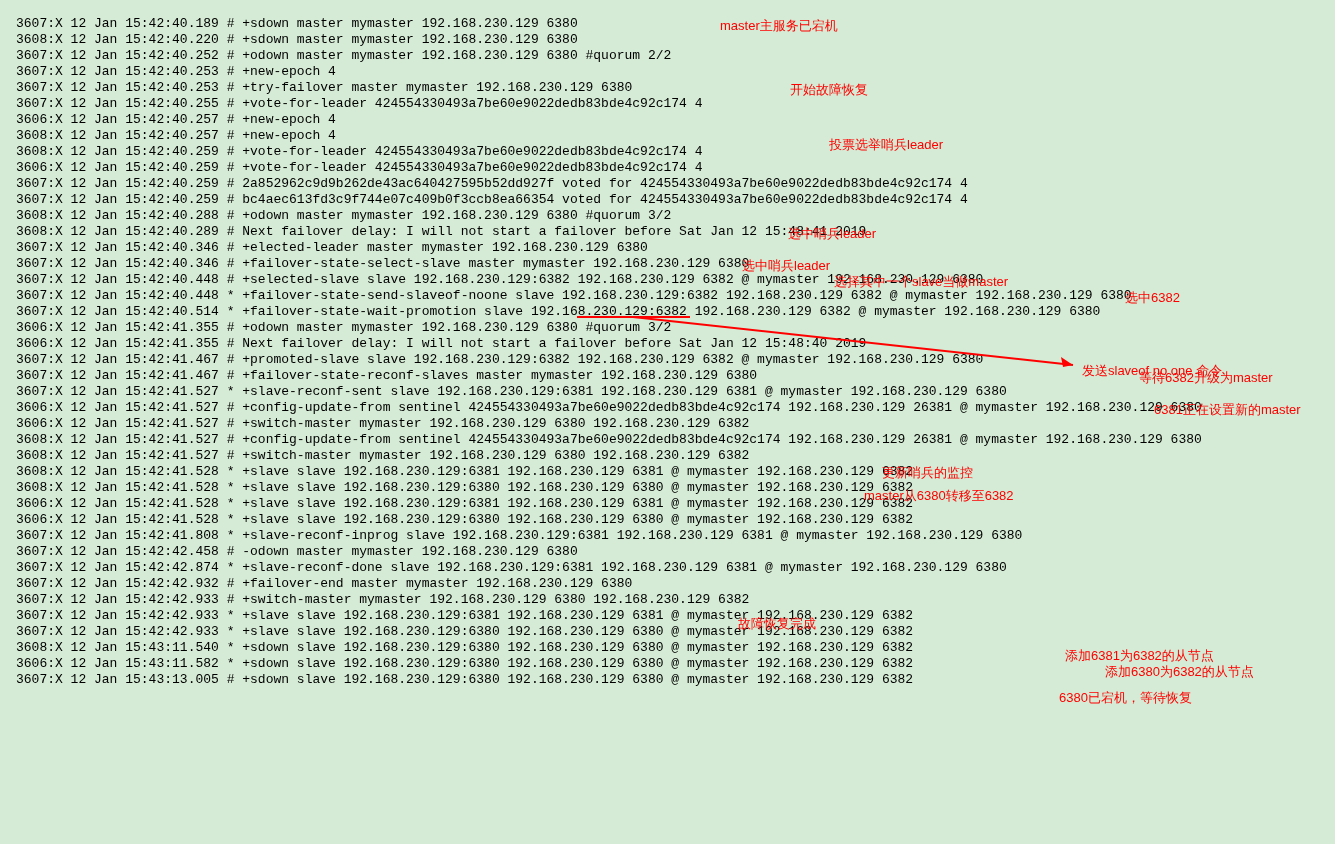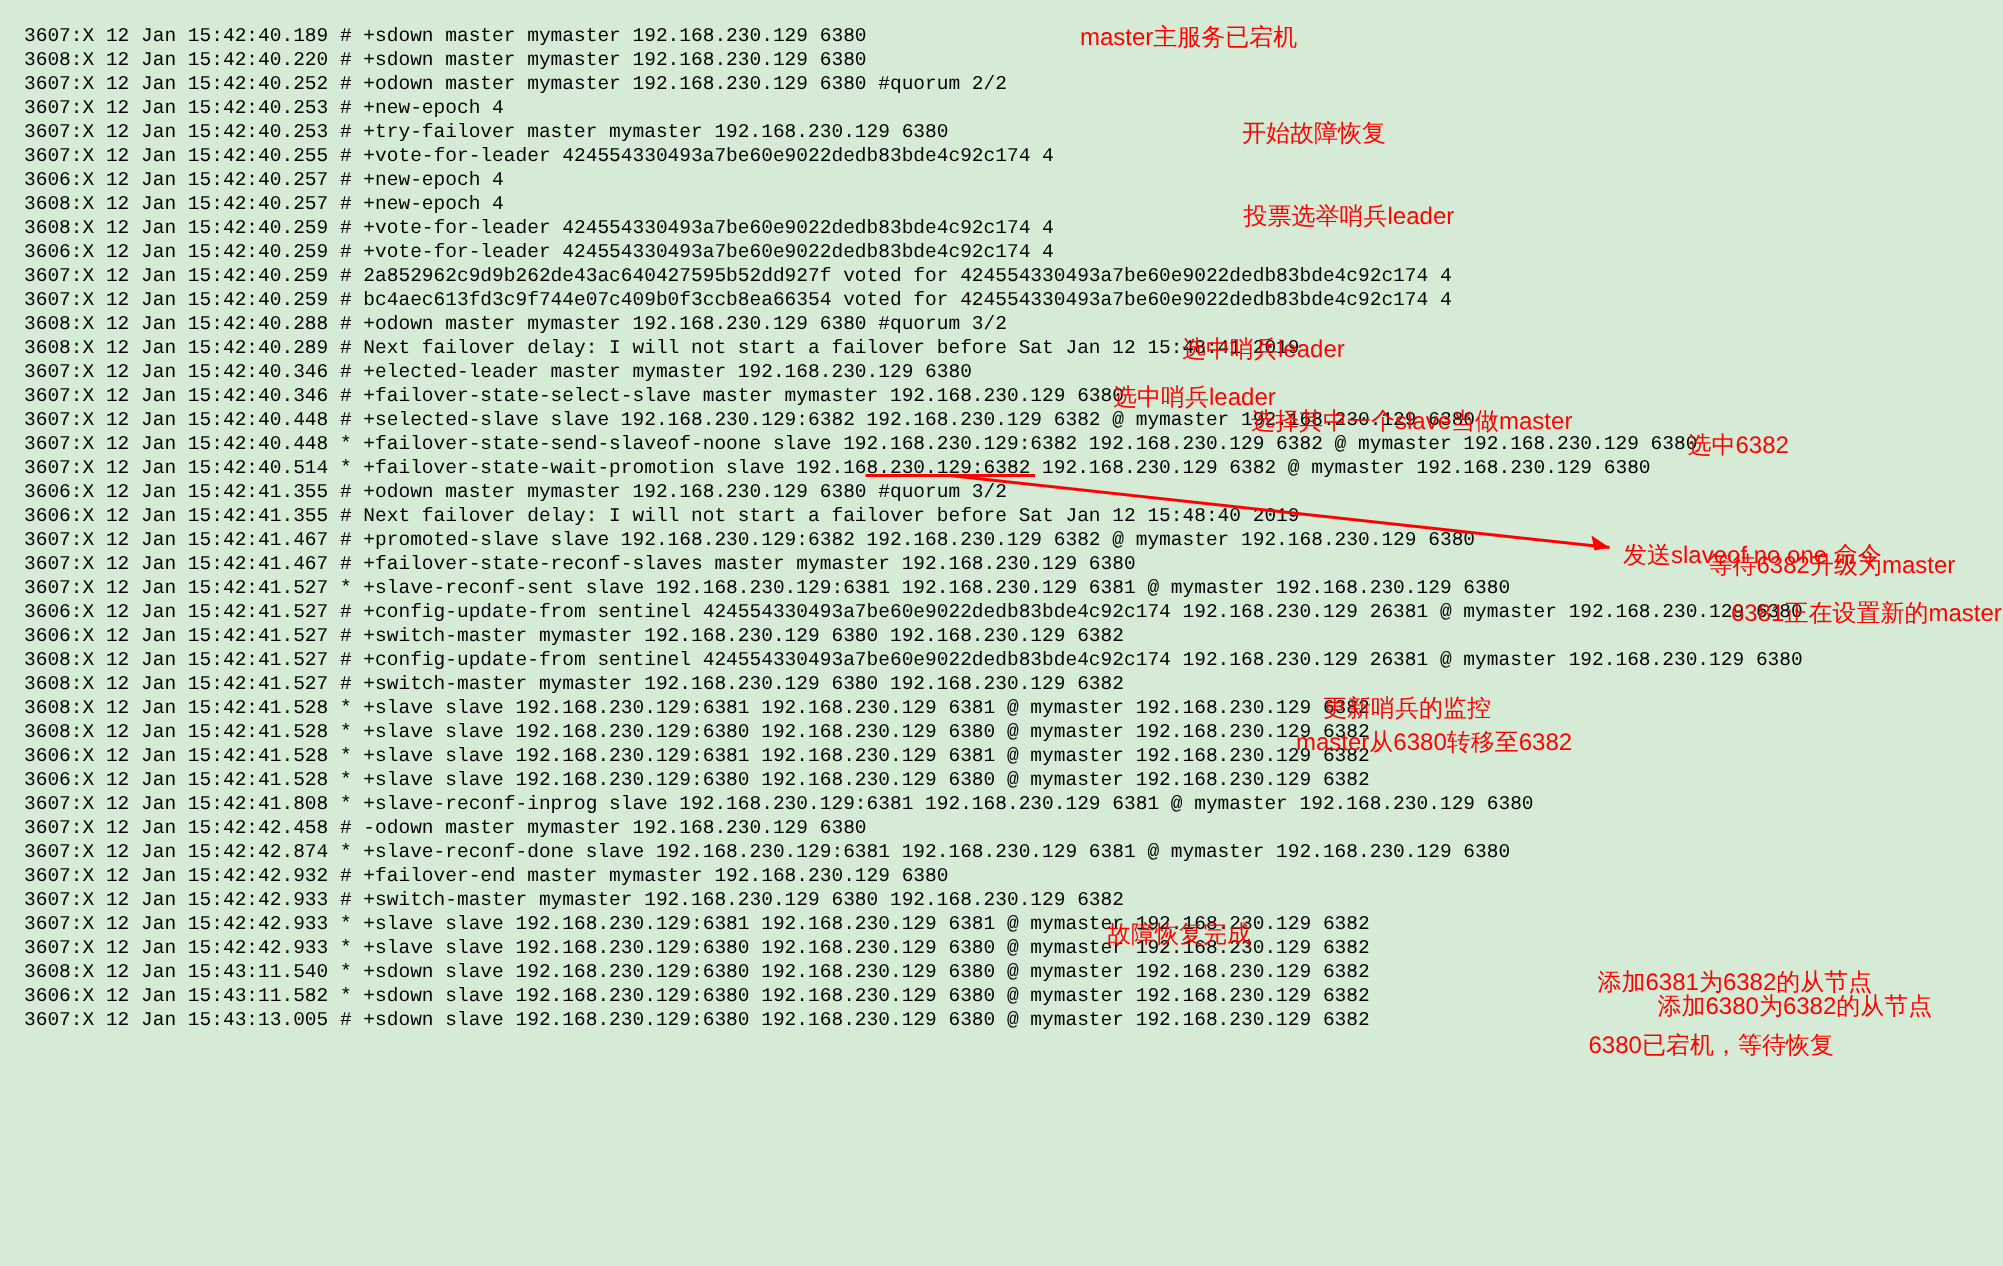--- a/index.html
+++ b/index.html
@@ -17,21 +17,21 @@
     margin: 12px;
     padding: 4px 4px 6px 4px;
     font-family: "Courier New", monospace;
     white-space: pre-wrap;
     word-break: break-all;
   }
   .annot {
     position: absolute;
     color: #ff0000;
     font-family: Arial, "Microsoft YaHei", sans-serif;
-    font-size: 16px;
+    font-size: 13px;
     font-weight: 400;
     white-space: nowrap;
   }
   svg.arrow {
     position: absolute;
     pointer-events: none;
   }
 </style>
 </head>
 <body>
@@ -73,21 +73,21 @@
 3607:X 12 Jan 15:42:42.874 * +slave-reconf-done slave 192.168.230.129:6381 192.168.230.129 6381 @ mymaster 192.168.230.129 6380
 3607:X 12 Jan 15:42:42.932 # +failover-end master mymaster 192.168.230.129 6380
 3607:X 12 Jan 15:42:42.933 # +switch-master mymaster 192.168.230.129 6380 192.168.230.129 6382
 3607:X 12 Jan 15:42:42.933 * +slave slave 192.168.230.129:6381 192.168.230.129 6381 @ mymaster 192.168.230.129 6382
 3607:X 12 Jan 15:42:42.933 * +slave slave 192.168.230.129:6380 192.168.230.129 6380 @ mymaster 192.168.230.129 6382
 3608:X 12 Jan 15:43:11.540 * +sdown slave 192.168.230.129:6380 192.168.230.129 6380 @ mymaster 192.168.230.129 6382
 3606:X 12 Jan 15:43:11.582 * +sdown slave 192.168.230.129:6380 192.168.230.129 6380 @ mymaster 192.168.230.129 6382
 3607:X 12 Jan 15:43:13.005 # +sdown slave 192.168.230.129:6380 192.168.230.129 6380 @ mymaster 192.168.230.129 6382</pre>
 
 <div class="annot" style="top:18px;left:720px;">master主服务已宕机</div>
-<div class="annot" style="top:82px;left:828px;">开始故障恢复</div>
+<div class="annot" style="top:82px;left:790px;">开始故障恢复</div>
 <div class="annot" style="top:137px;left:829px;">投票选举哨兵leader</div>
 <div class="annot" style="top:226px;left:788px;">选中哨兵leader</div>
 <div class="annot" style="top:258px;left:742px;">选中哨兵leader</div>
 <div class="annot" style="top:274px;left:834px;">选择其中一个slave当做master</div>
 <div class="annot" style="top:290px;left:1125px;">选中6382</div>
 <div class="annot" style="top:363px;left:1082px;">发送slaveof no one 命令</div>
 <div class="annot" style="top:370px;left:1123px;margin-left:16px;">等待6382升级为master</div>
 <div class="annot" style="top:402px;left:1154px;">6381正在设置新的master</div>
 <div class="annot" style="top:450px;left:882px;margin-top:15px;">更新哨兵的监控</div>
 <div class="annot" style="top:488px;left:864px;">master从6380转移至6382</div>

